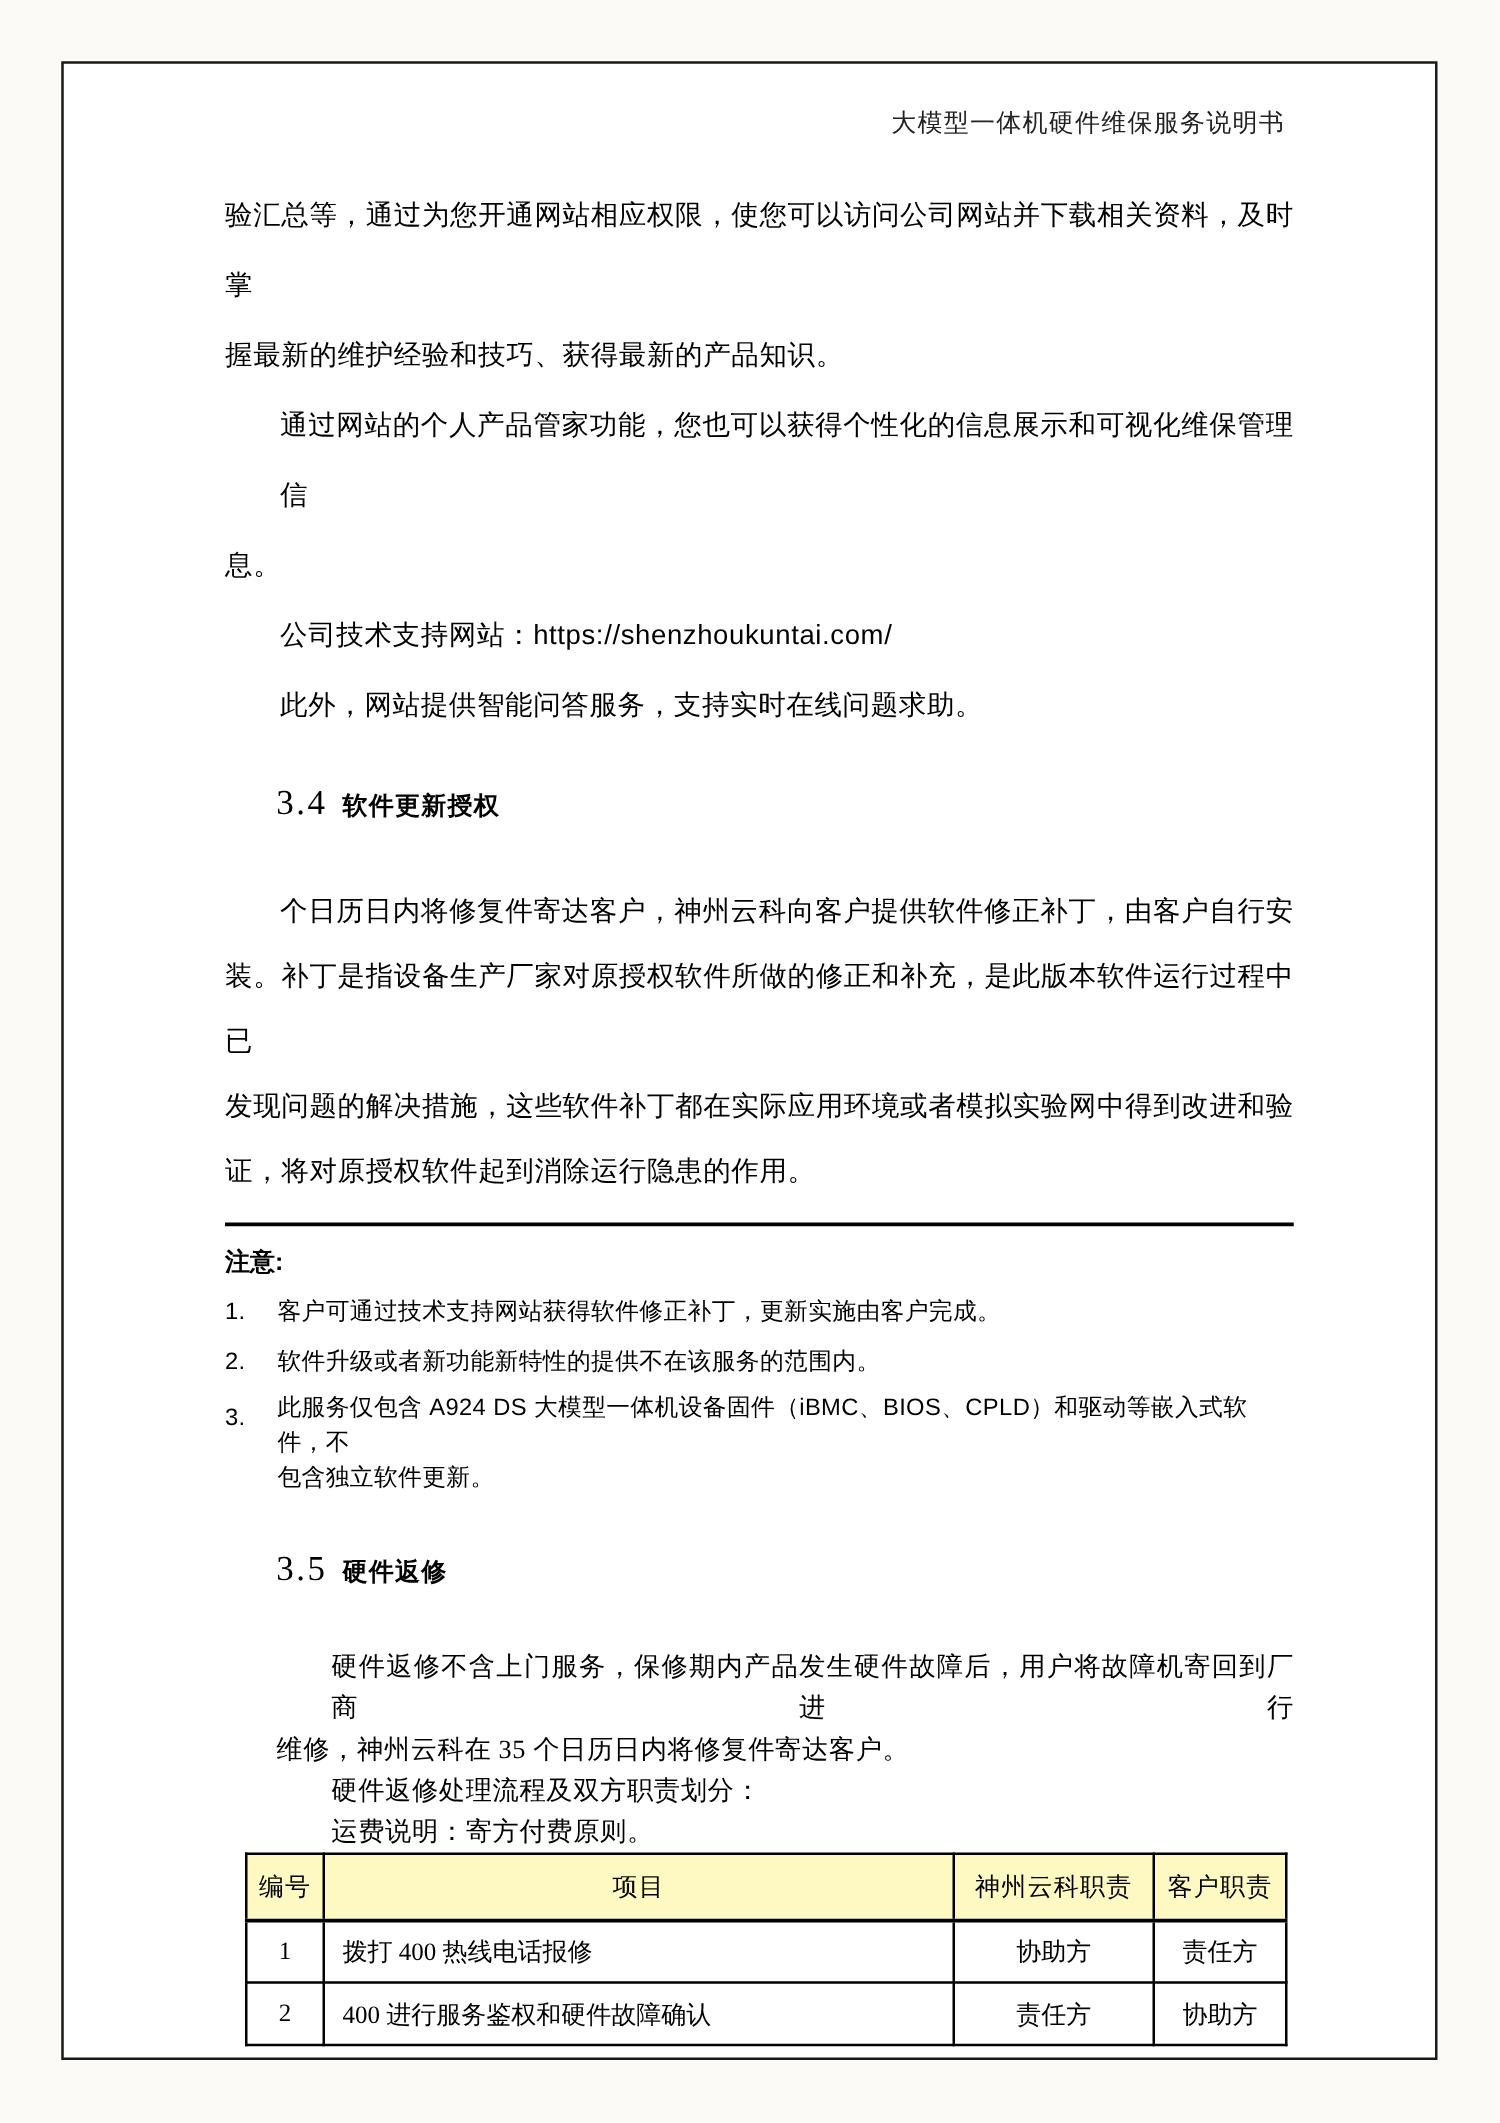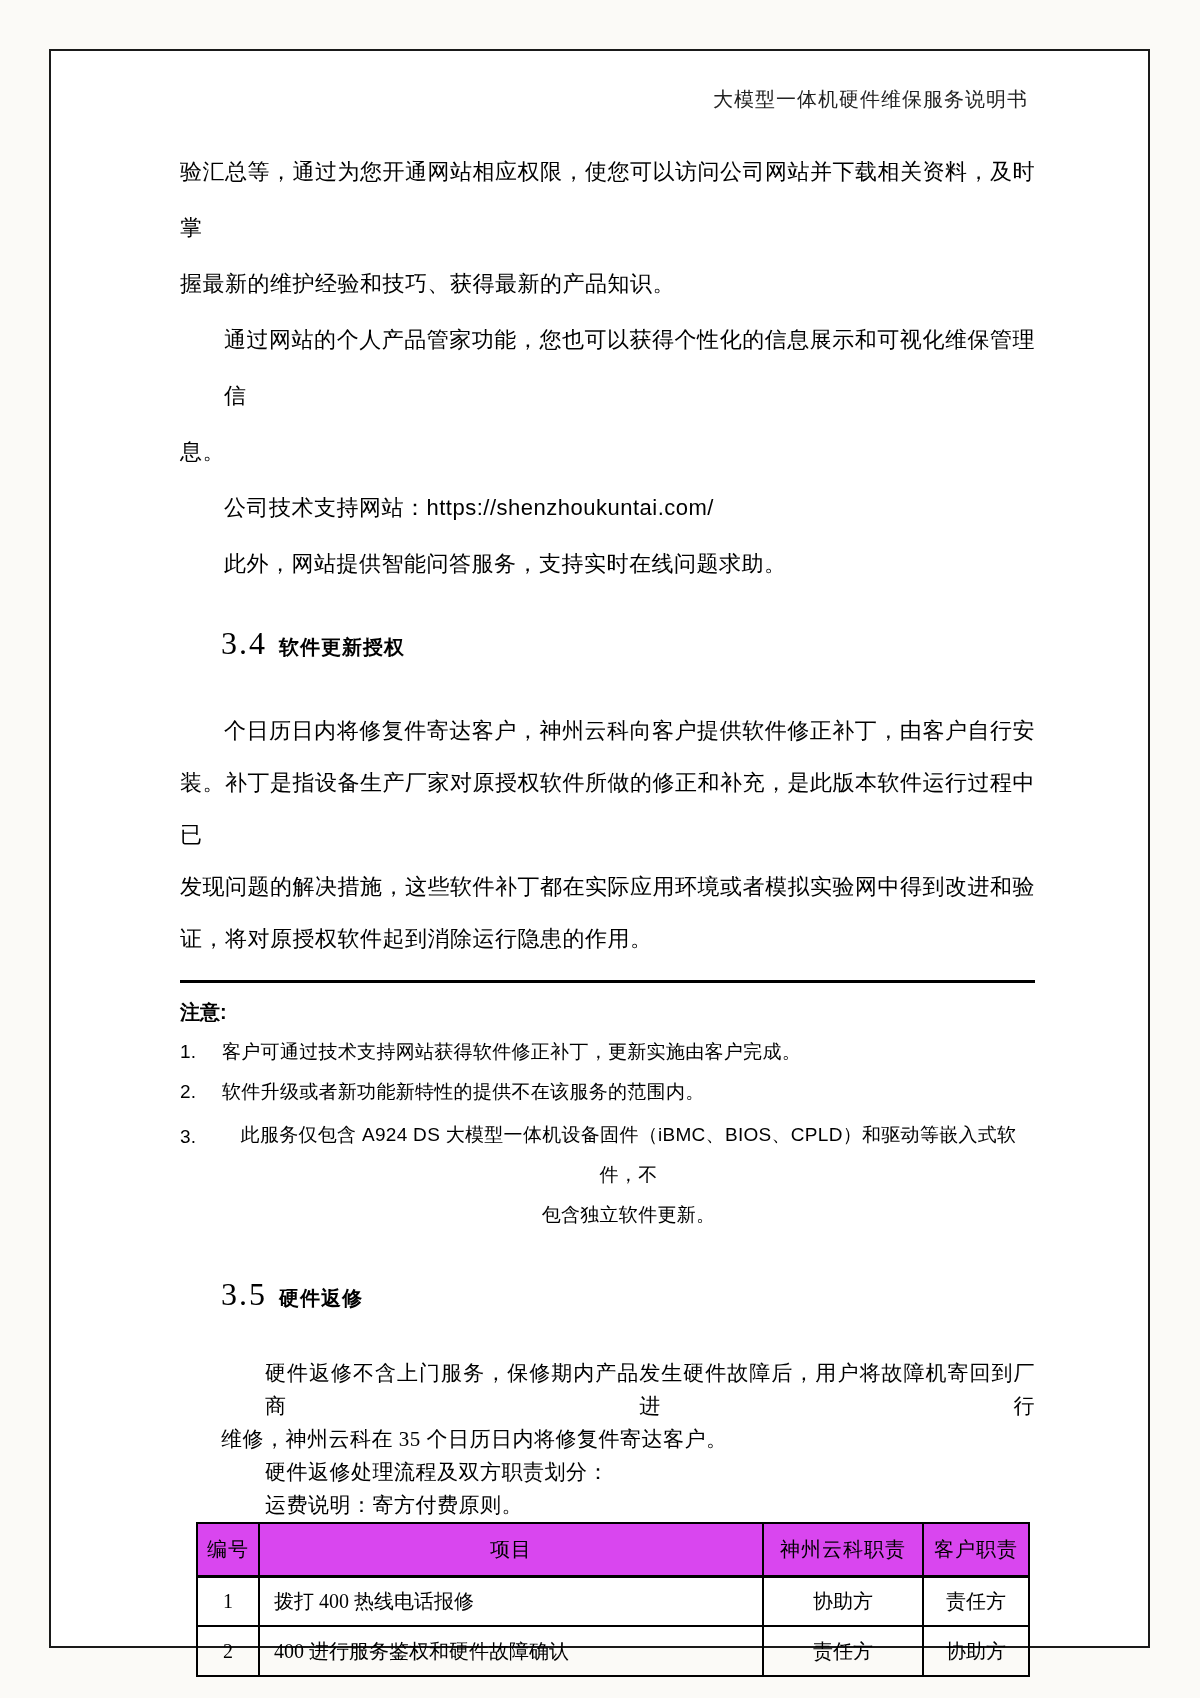--- a/index.html
+++ b/index.html
@@ -35,56 +35,56 @@
     padding-right: 113px;
   }
   
   .para-dbl { font-size: 22px; letter-spacing: 0.5px; }
   .para-dbl .line { line-height: 56px; white-space: nowrap; overflow: visible; }
   .fill { text-align: justify; text-align-last: justify; text-justify: inter-character; white-space: normal !important; }
   .indent { padding-left: 44px; }
   .p-first { margin-top: 32px; }
 
   .section-heading { margin-top: 34px; line-height: 34px; white-space: nowrap; }
-  .section-heading .sec-num { font-size: 32px; letter-spacing: 2px; }
+  .section-heading .sec-num { font-size: 28px; letter-spacing: 2px; }
   .section-heading .sec-title { font-size: 20px; font-weight: bold; margin-left: 12px; letter-spacing: 1px; }
 
   .para-patch { margin-top: 39px; font-size: 22px; letter-spacing: 0.5px; }
   .para-patch .line { line-height: 52px; white-space: nowrap; }
 
   .divider { margin-top: 15px; height: 3px; background: #000; }
 
   .notice-label { margin-top: 16px; font-size: 20px; font-weight: bold; line-height: 26px; }
   .note { display: flex; margin-top: 14px; font-size: 19px; line-height: 26px; letter-spacing: 0.3px; }
   .note .note-num { width: 42px; flex: 0 0 42px; }
   .note .note-text { flex: 1; }
   .note-tall { line-height: 44px; margin-top: 10px; }
   .note-tall .note-num { line-height: 44px; }
-  .note-tall .note-line { line-height: 40px; text-align: center; }
+  .note-tall .note-line { line-height: 28px; }
 
   .heading-35 { margin-top: 42px; }
 
   .para-return { margin-top: 40px; font-size: 21px; letter-spacing: 0.5px; }
   .para-return .line { line-height: 33px; white-space: nowrap; }
 
   table.duty {
     border-collapse: collapse;
     margin-left: 16px;
     width: 832px;
     table-layout: fixed;
     font-size: 20px;
   }
   table.duty th, table.duty td {
     border: 2px solid #000;
     text-align: center;
     font-weight: normal;
     padding: 0;
   }
   table.duty thead th {
-    background: #d946ef;
+    background: #fef9c3;
     height: 53px;
     border-bottom-width: 3px;
     letter-spacing: 1px;
   }
   table.duty tbody tr { height: 50px; }
   table.duty td.item-cell { text-align: left; padding-left: 14px; }
   col.c-no { width: 62px; }
   col.c-item { width: 504px; }
   col.c-vendor { width: 160px; }
   col.c-cust { width: 106px; }

